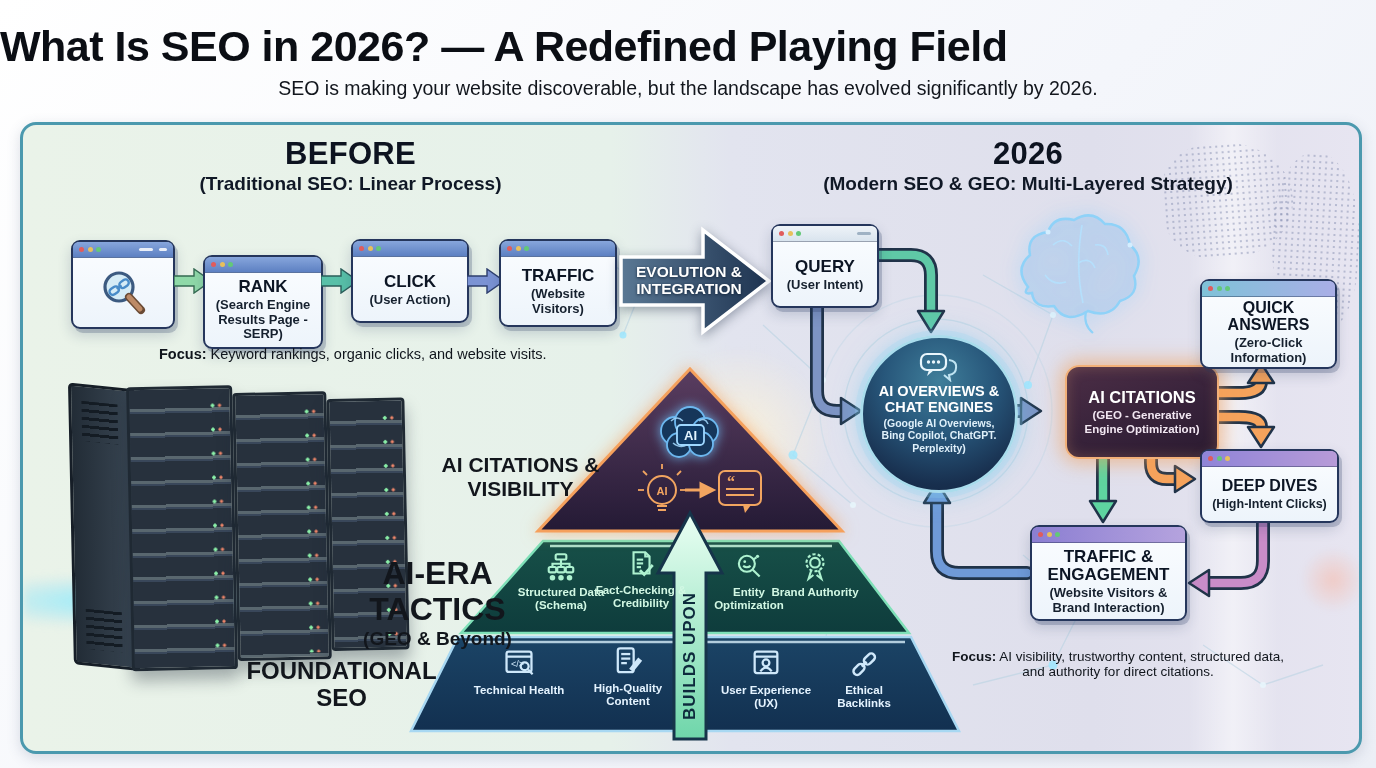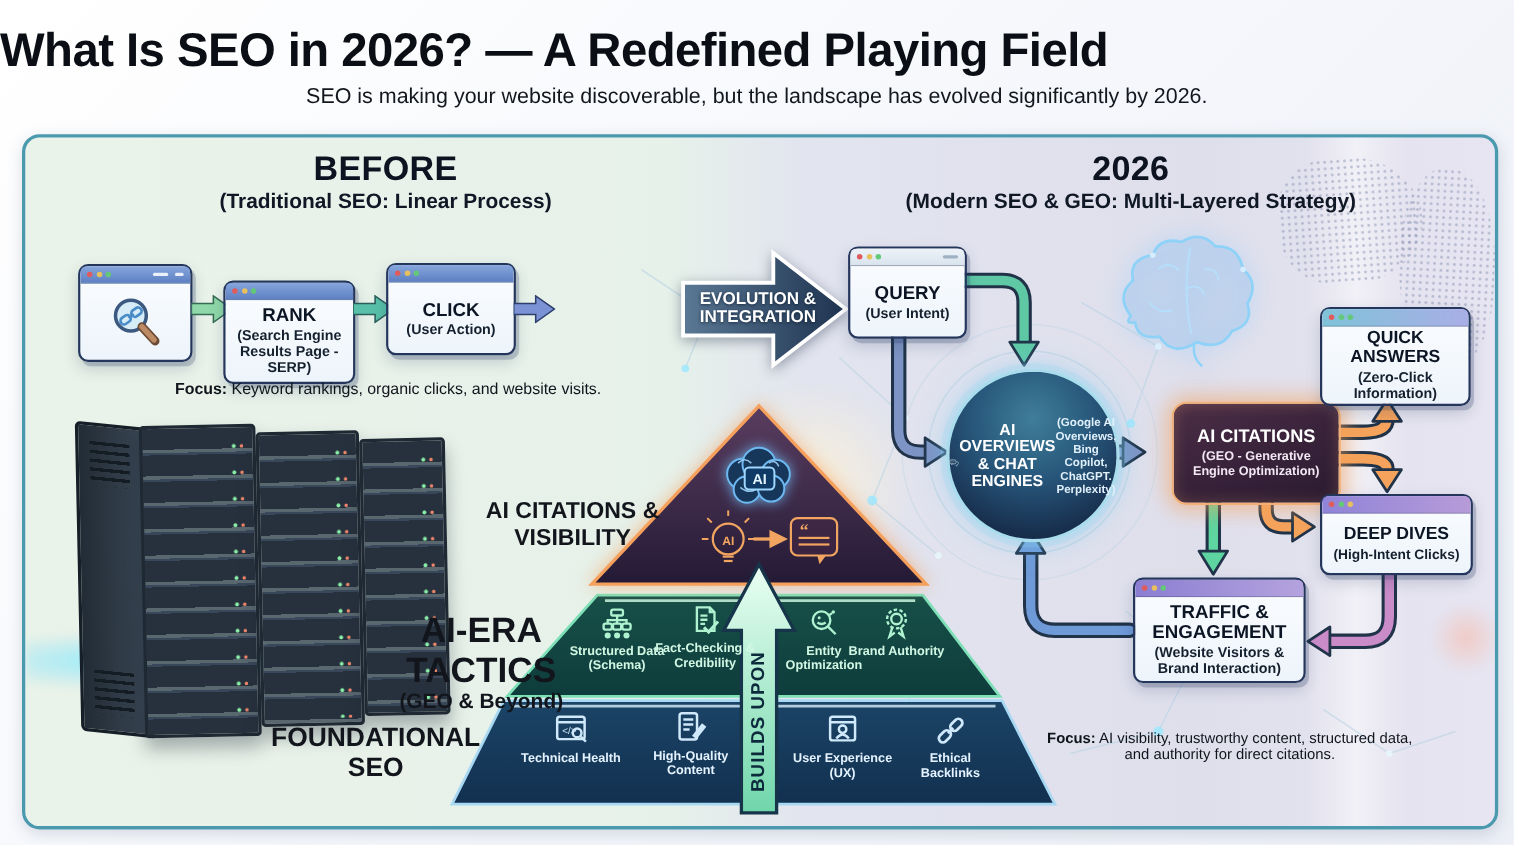--- a/index.html
+++ b/index.html
@@ -36,21 +36,21 @@
   .bar-purple{background:linear-gradient(90deg,#8b7ed2,#b5a3de);}
   .body{display:flex;flex-direction:column;align-items:center;justify-content:center;
     text-align:center;padding:5px 3px;}
   .btitle{font-weight:800;font-size:17px;color:#0c1524;line-height:1.05;}
   .bsub{font-weight:600;font-size:13px;color:#15202e;line-height:1.14;margin-top:2px;}
   .focus{position:absolute;font-size:14.5px;color:#10151c;}
   .focus b{font-weight:800;}
   
   .circle-node{position:absolute;width:152px;height:152px;border-radius:50%;
     background:radial-gradient(circle at 50% 28%,#3f7e9a 0%,#27567a 42%,#182f4e 78%,#122540 100%);
-    border:3px solid #a9dcec;display:flex;flex-direction:row;align-items:center;
+    border:3px solid #a9dcec;display:flex;flex-direction:column;align-items:center;
     box-shadow:0 0 0 5px rgba(150,215,240,.22),0 0 26px rgba(110,200,240,.55);}
   .cn-title{font-size:14.5px;font-weight:800;color:#fff;line-height:1.08;text-align:center;margin-top:2px;}
   .cn-sub{font-size:10.5px;font-weight:600;color:#dff0fa;line-height:1.16;text-align:center;margin-top:2px;}
   .cite-node{position:absolute;border-radius:14px;border:2.5px solid #f2b078;
     background:linear-gradient(160deg,#4c2e46 0%,#37223a 55%,#2b1b31 100%);
     box-shadow:0 0 18px 5px rgba(244,160,90,.55),inset 0 0 14px rgba(244,170,110,.25);
     display:flex;flex-direction:column;align-items:center;justify-content:center;text-align:center;}
   .cite-title{font-size:16.5px;font-weight:800;color:#ffffff;}
   .cite-sub{font-size:11.5px;font-weight:600;color:#f2e7f2;line-height:1.18;margin-top:2px;}
   
@@ -223,20 +223,31 @@
       <div class="body" style="height:56px;">
         <div class="btitle">CLICK</div>
         <div class="bsub">(User Action)</div>
       </div>
     </div>
 
     <svg class="abs" style="left:444px;top:143px;" width="38" height="26" viewBox="0 0 38 26">
       <polygon points="0,8 20,8 20,1 37,13 20,25 20,18 0,18" fill="#7b93d4" stroke="#2e3f6e" stroke-width="1.4"></polygon>
       </svg>
 
+    <div class="bbox" style="left:476px;top:114px;width:114px;height:84px;">
+      <div class="bar bar-blue">
+        <span class="dot dr"></span>
+        <span class="dot dy"></span>
+        <span class="dot dg"></span>
+      </div>
+      <div class="body" style="height:60px;">
+        <div class="btitle">TRAFFIC</div>
+        <div class="bsub">(Website Visitors)</div>
+      </div>
+    </div>
 
     <div class="focus" style="left:136px;top:221px;width:430px;">
       <b>Focus:</b><span> Keyword rankings, organic clicks, and website visits.</span>
     </div>
 
     <svg class="abs" style="left:590px;top:98px;filter:drop-shadow(0 3px 6px rgba(20,35,60,.4));" width="185" height="115" viewBox="0 0 185 115">
       <defs>
           <linearGradient id="gEvo" x1="0" y1="0" x2="1" y2="0">
         <stop offset="0" stop-color="#5a7894"></stop>
             <stop offset="1" stop-color="#1e3350"></stop>
@@ -348,21 +359,21 @@
         <span class="dot dr"></span>
         <span class="dot dg"></span>
         <span class="dot dy"></span>
       </div>
       <div class="body" style="height:46px;">
         <div class="btitle" style="font-size:16px;">DEEP DIVES</div>
         <div class="bsub" style="font-size:12.5px;">(High-Intent Clicks)</div>
       </div>
     </div>
 
-    <div class="focus" style="left:925px;top:538px;width:340px;text-align:center;font-size:13.5px;">
+    <div class="focus" style="left:925px;top:524px;width:340px;text-align:center;font-size:13.5px;">
       <b>Focus:</b><span> AI visibility, trustworthy content, structured data, and authority for direct citations.</span>
     </div>
 
     <svg class="abs" style="left:0;top:0;" width="1336" height="626" viewBox="0 0 1336 626">
       <defs>
         <linearGradient id="gTri" x1="0" y1="0" x2="0" y2="1">
           <stop offset="0" stop-color="#5a3d60"></stop>
             <stop offset="1" stop-color="#241a35"></stop>
           </linearGradient>
         <linearGradient id="gMid" x1="0" y1="0" x2="0" y2="1">

